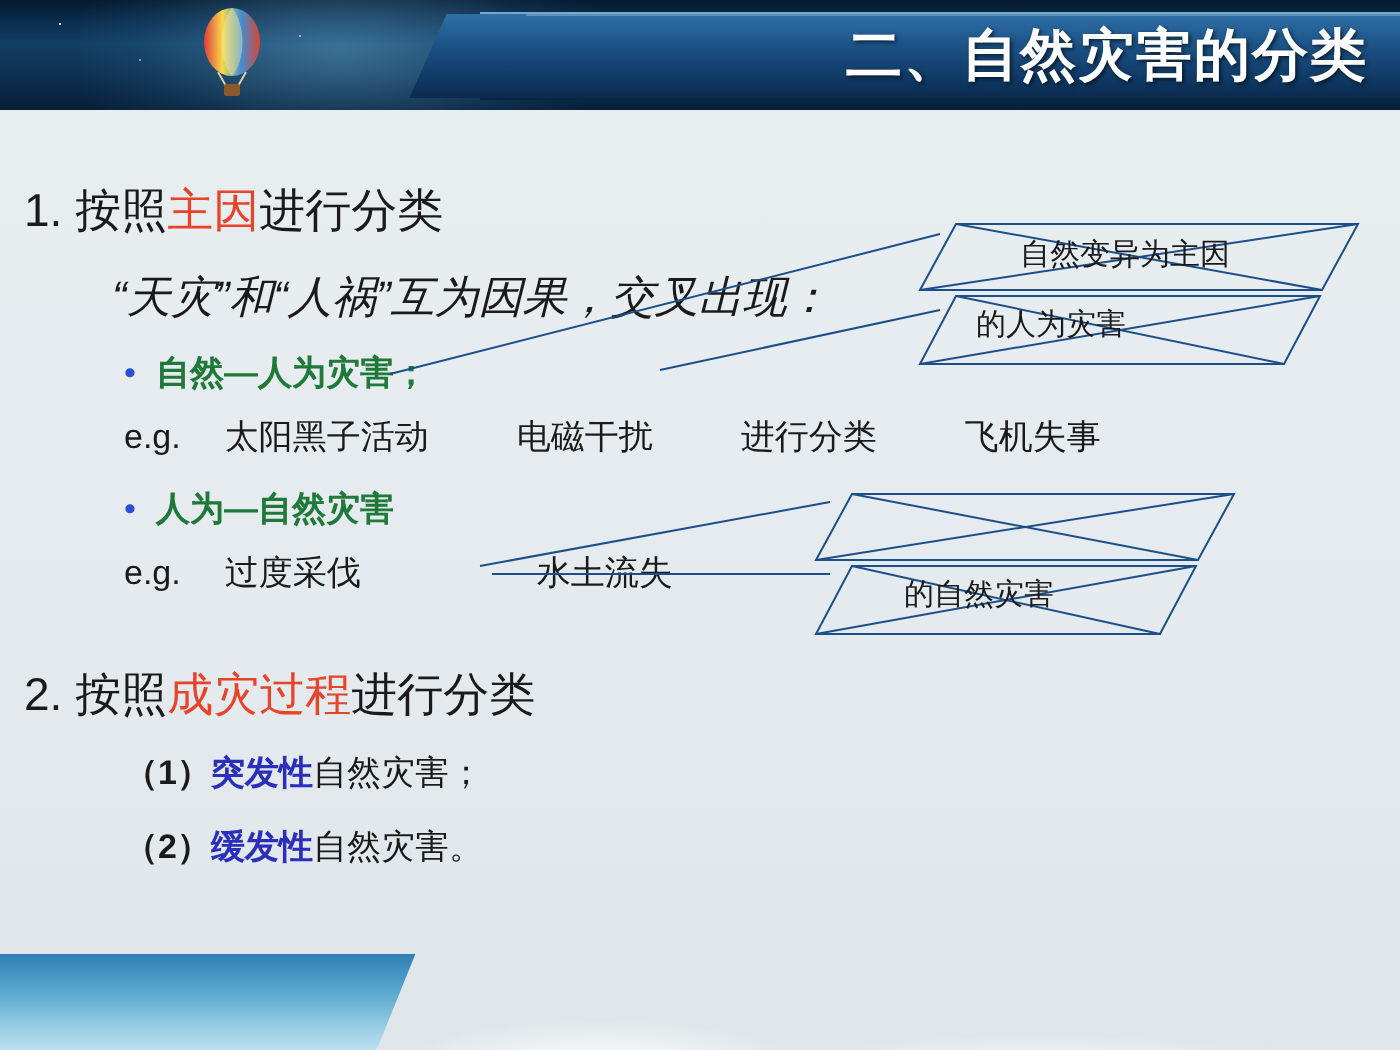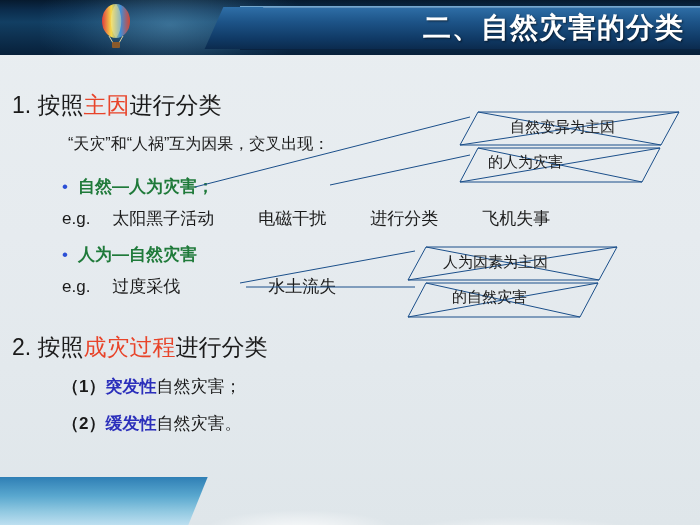--- a/index.html
+++ b/index.html
@@ -113,23 +113,24 @@
   }
   .h1 { left: 12px; top: 35px; }
   .h2 { left: 12px; top: 277px; }
 
   .line {
     position: absolute;
     white-space: nowrap;
     color: #1a1a1a;
   }
   .quote-line {
-    left: 68px;
+    left: 56px;
     top: 79px;
-    font-size: 16px;
+    font-size: 22px;
+    font-style: italic;
   }
   .bullet {
     position: absolute;
     white-space: nowrap;
     font-size: 17px;
   }
   .bullet .dot {
     color: #2b4fd6;
     font-size: 17px;
     margin-right: 10px;
@@ -302,21 +303,20 @@
 
     <div class="callout c2">
       <svg width="210" height="75" viewBox="0 0 210 75">
         <polygon points="18,2 209,2 191,35 0,35" fill="none" stroke="#1b4f8a" stroke-width="1"></polygon>
         <polygon points="18,38 190,38 172,72 0,72" fill="none" stroke="#1b4f8a" stroke-width="1"></polygon>
         <line x1="18" y1="2" x2="191" y2="35" stroke="#1b4f8a" stroke-width="1"></line>
         <line x1="209" y1="2" x2="0" y2="35" stroke="#1b4f8a" stroke-width="1"></line>
         <line x1="18" y1="38" x2="172" y2="72" stroke="#1b4f8a" stroke-width="1"></line>
         <line x1="190" y1="38" x2="0" y2="72" stroke="#1b4f8a" stroke-width="1"></line>
       </svg>
-      <div class="ctext t1">人为因素为主因</div>
       <div class="ctext t2">的自然灾害</div>
     </div>
 
   </div>
 
   <div class="bottom-clouds"></div>
   <div class="bottom-deco"></div>
 </div>
 
 </body></html>

